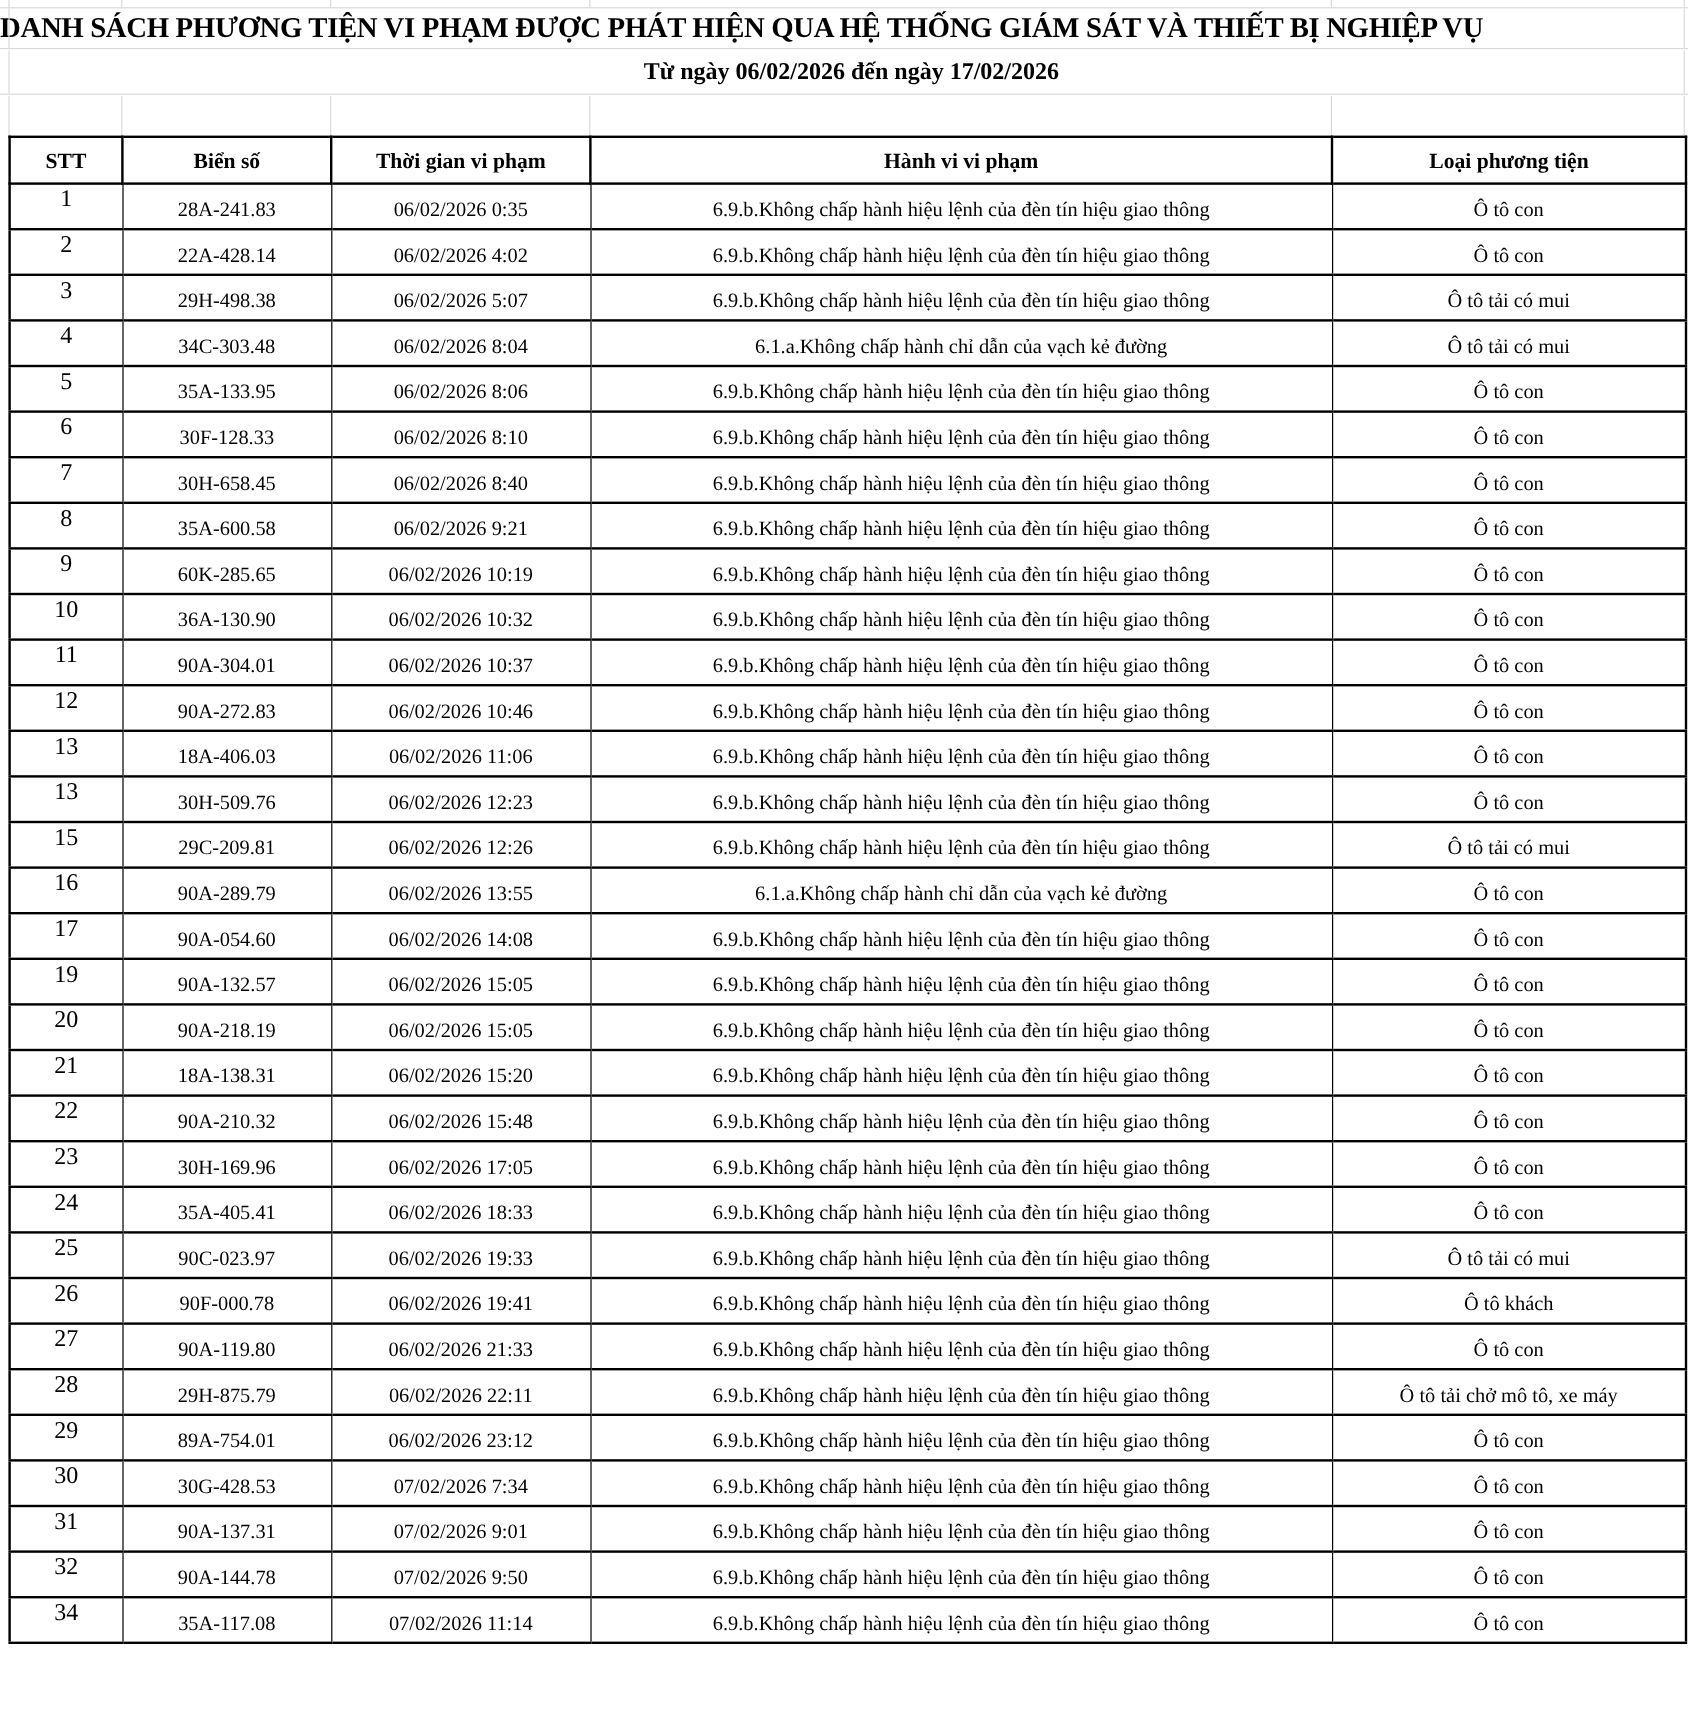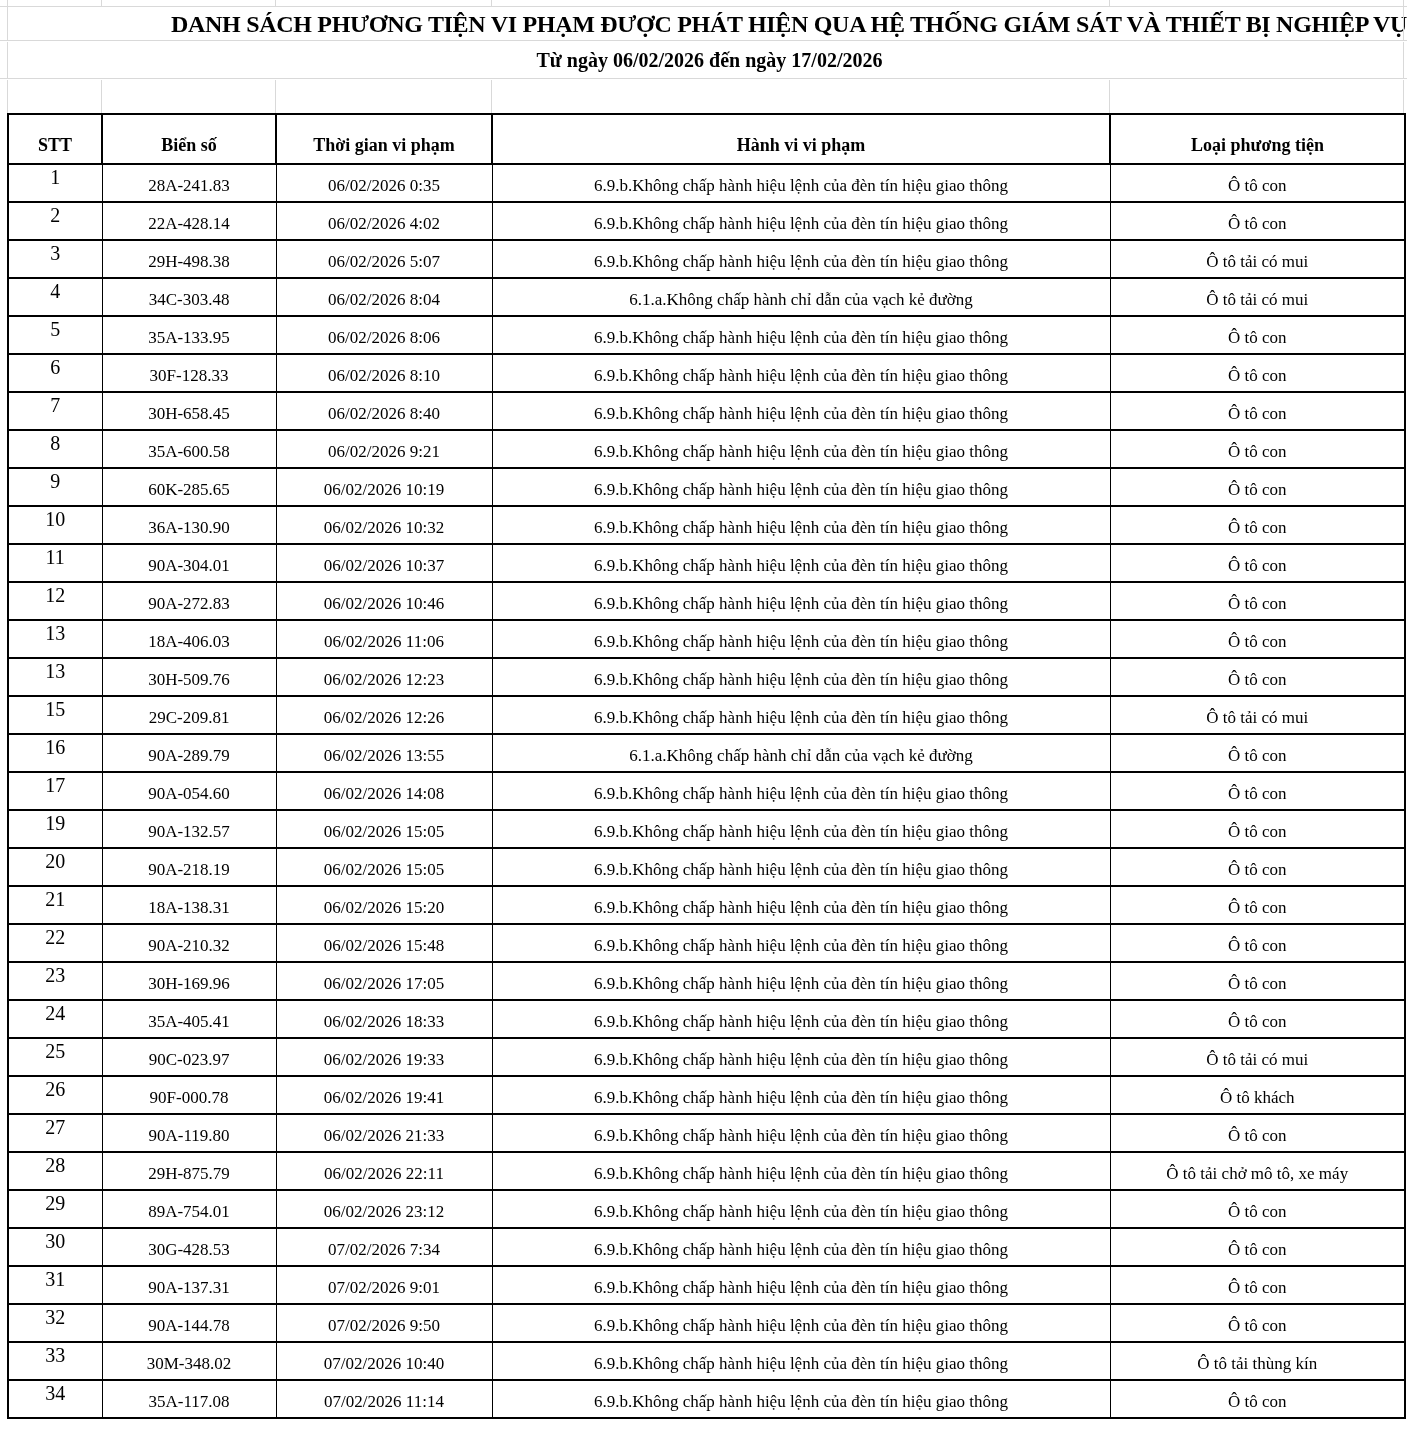--- a/index.html
+++ b/index.html
@@ -8,21 +8,21 @@
     background: #ffffff;
     font-family: "Liberation Serif", serif;
     color: #000;
     overflow: hidden;
   }
   .page { position: relative; width: 1407px; height: 1445px; overflow: hidden; background:#fff; }
 
   
   .band { position: absolute; left: 0; width: 1407px; box-sizing: border-box; }
   .grid-strip-top   { top: 0;   height: 7px;  border-bottom: 1px solid #d9d9d9; }
-  .title-band       { top: 7px; height: 34px; border-bottom: 1px solid #d9d9d9; text-align: right; }
+  .title-band       { top: 7px; height: 34px; border-bottom: 1px solid #d9d9d9; text-align: left; }
   .subtitle-band    { top: 42px; height: 37px; border-bottom: 1px solid #d9d9d9; text-align: center; padding-left: 12px; }
   .blank-band       { top: 80px; height: 33px; }
   .vline { position: absolute; top: 0; bottom: 0; width: 1px; background: #d9d9d9; }
 
   .title-text {
     display: inline-block; line-height: 34px; white-space: nowrap;
     font-size: 24px; font-weight: bold; letter-spacing: -0.3px;
   }
   .subtitle-text {
     display: inline-block; line-height: 37px; white-space: nowrap;
@@ -35,21 +35,21 @@
     background: #fff;
   }
   col.c-stt       { width: 94px; }
   col.c-plate     { width: 174px; }
   col.c-time      { width: 216px; }
   col.c-violation { width: 618px; }
   col.c-vehicle   { width: 295px; }
 
   th {
     border: 2px solid #000;
-    height: 34px; padding: 13px 2px 1px;
+    height: 34px; padding: 2px 2px 1px;
     font-size: 18px; font-weight: bold; text-align: center; vertical-align: middle;
     white-space: nowrap; overflow: hidden;
   }
   td {
     border: 1px solid #000;
     border-top: 2px solid #000; border-bottom: 2px solid #000;
     height: 27px; padding: 7px 4px 2px;
     font-size: 17px; text-align: center; vertical-align: middle;
     white-space: nowrap; overflow: hidden;
   }
@@ -320,27 +320,20 @@
           <td>Ô tô con</td>
         </tr>
         <tr>
           <td class="stt">32</td>
           <td>90A-144.78</td>
           <td>07/02/2026 9:50</td>
           <td>6.9.b.Không chấp hành hiệu lệnh của đèn tín hiệu giao thông</td>
           <td>Ô tô con</td>
         </tr>
         <tr>
-          <td class="stt">33</td>
-          <td>30M-348.02</td>
-          <td>07/02/2026 10:40</td>
-          <td>6.9.b.Không chấp hành hiệu lệnh của đèn tín hiệu giao thông</td>
-          <td>Ô tô tải thùng kín</td>
-        </tr>
-        <tr>
           <td class="stt">34</td>
           <td>35A-117.08</td>
           <td>07/02/2026 11:14</td>
           <td>6.9.b.Không chấp hành hiệu lệnh của đèn tín hiệu giao thông</td>
           <td>Ô tô con</td>
         </tr>
       </tbody>
   </table>
 
 </div>

